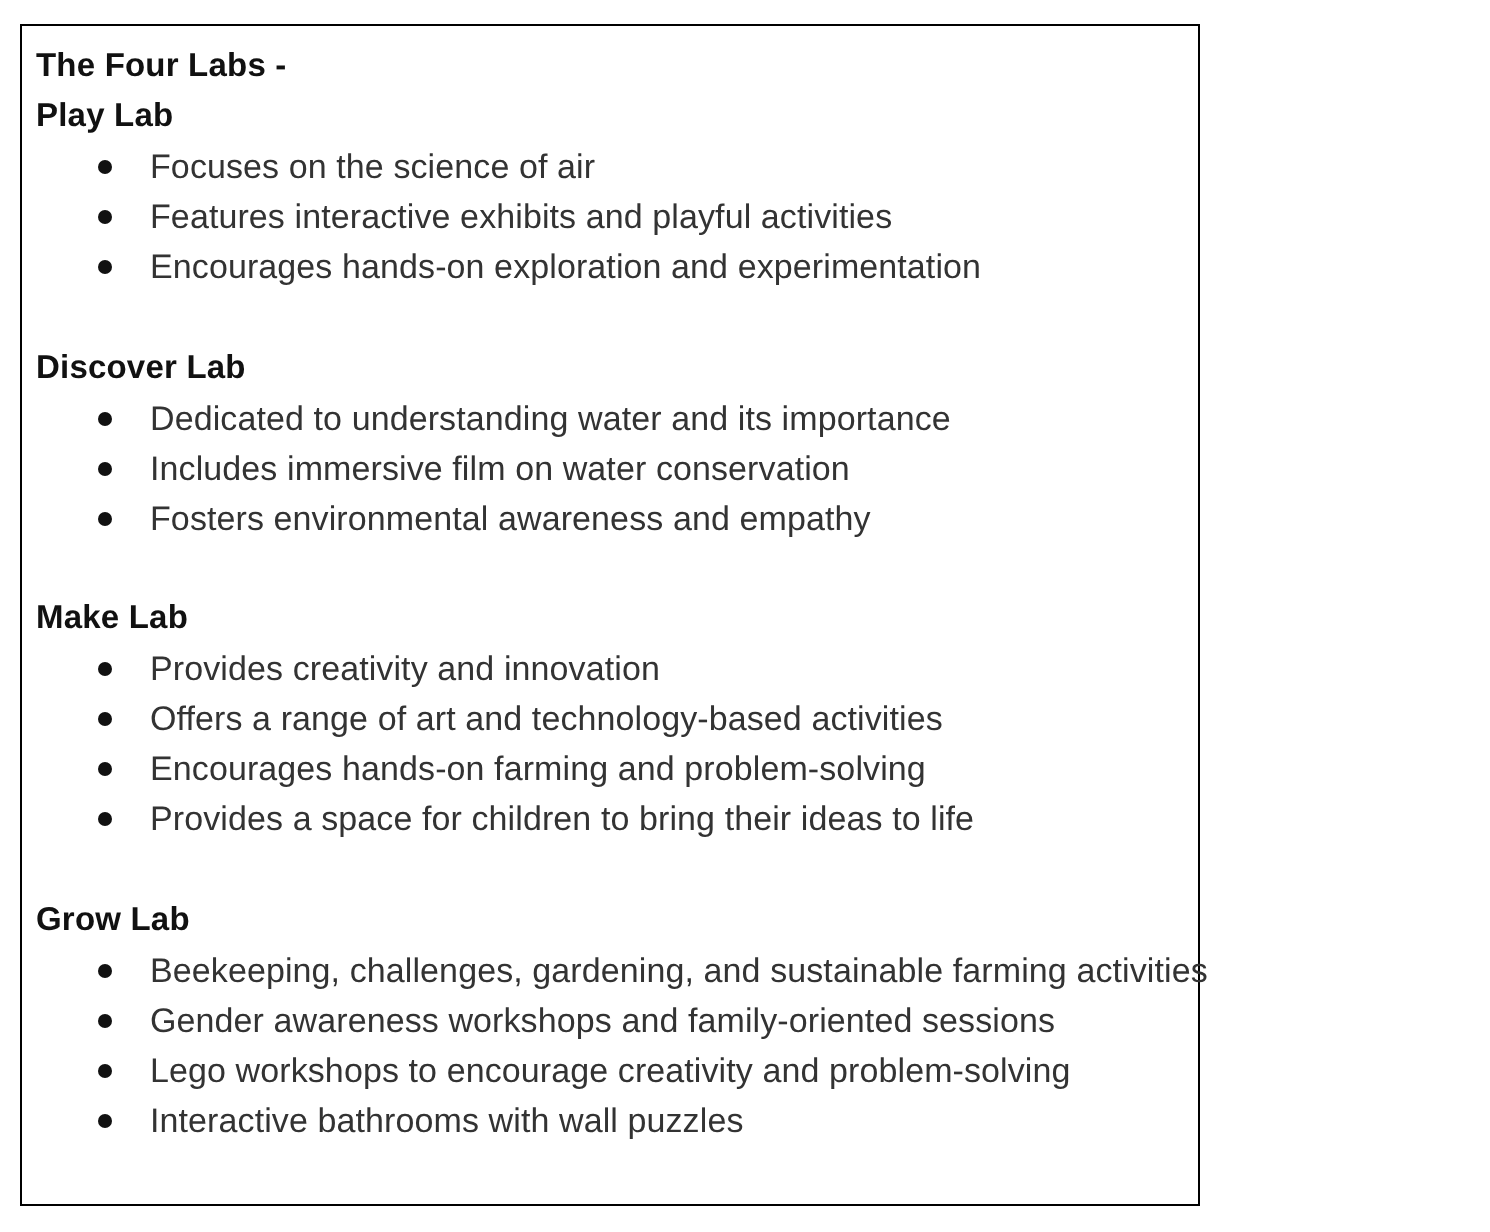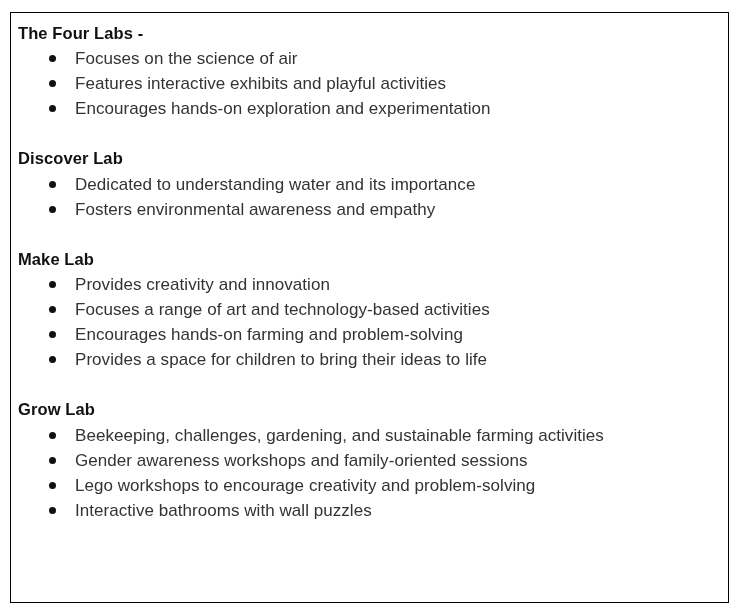--- a/index.html
+++ b/index.html
@@ -11,21 +11,21 @@
       width: 745px;
       height: 616px;
       position: relative;
       overflow: hidden;
       font-family: "Liberation Sans", "DejaVu Sans", sans-serif;
     }
     .frame {
       position: absolute;
       left: 10px;
       top: 12px;
-      width: 719px;
+      width: 590px;
       height: 591px;
       border: 1px solid #000000;
       box-sizing: border-box;
     }
     .content {
       position: absolute;
       left: 7px;
       top: 8px;
       right: 0;
     }
@@ -67,42 +67,44 @@
     }
   </style>
 </head>
 <body>
 
 <div class="frame">
   <div class="content">
     <div class="line heading">The Four Labs -</div>
 
     <section>
+      <div class="line heading">Play Lab</div>
       <ul class="items">
         <li><span class="bullet"></span><span>Focuses on the science of air</span></li>
         <li><span class="bullet"></span><span>Features interactive exhibits and playful activities</span></li>
         <li><span class="bullet"></span><span>Encourages hands-on exploration and experimentation</span></li>
       </ul>
     </section>
     <div class="blank"></div>
 
     <section>
       <div class="line heading">Discover Lab</div>
       <ul class="items">
         <li><span class="bullet"></span><span>Dedicated to understanding water and its importance</span></li>
+        <li><span class="bullet"></span><span>Includes immersive film on water conservation</span></li>
         <li><span class="bullet"></span><span>Fosters environmental awareness and empathy</span></li>
       </ul>
     </section>
     <div class="blank"></div>
 
     <section>
       <div class="line heading">Make Lab</div>
       <ul class="items">
         <li><span class="bullet"></span><span>Provides creativity and innovation</span></li>
-        <li><span class="bullet"></span><span>Focuses a range of art and technology-based activities</span></li>
+        <li><span class="bullet"></span><span>Offers a range of art and technology-based activities</span></li>
         <li><span class="bullet"></span><span>Encourages hands-on farming and problem-solving</span></li>
         <li><span class="bullet"></span><span>Provides a space for children to bring their ideas to life</span></li>
       </ul>
     </section>
     <div class="blank"></div>
 
     <section>
       <div class="line heading">Grow Lab</div>
       <ul class="items">
         <li><span class="bullet"></span><span>Beekeeping, challenges, gardening, and sustainable farming activities</span></li>

